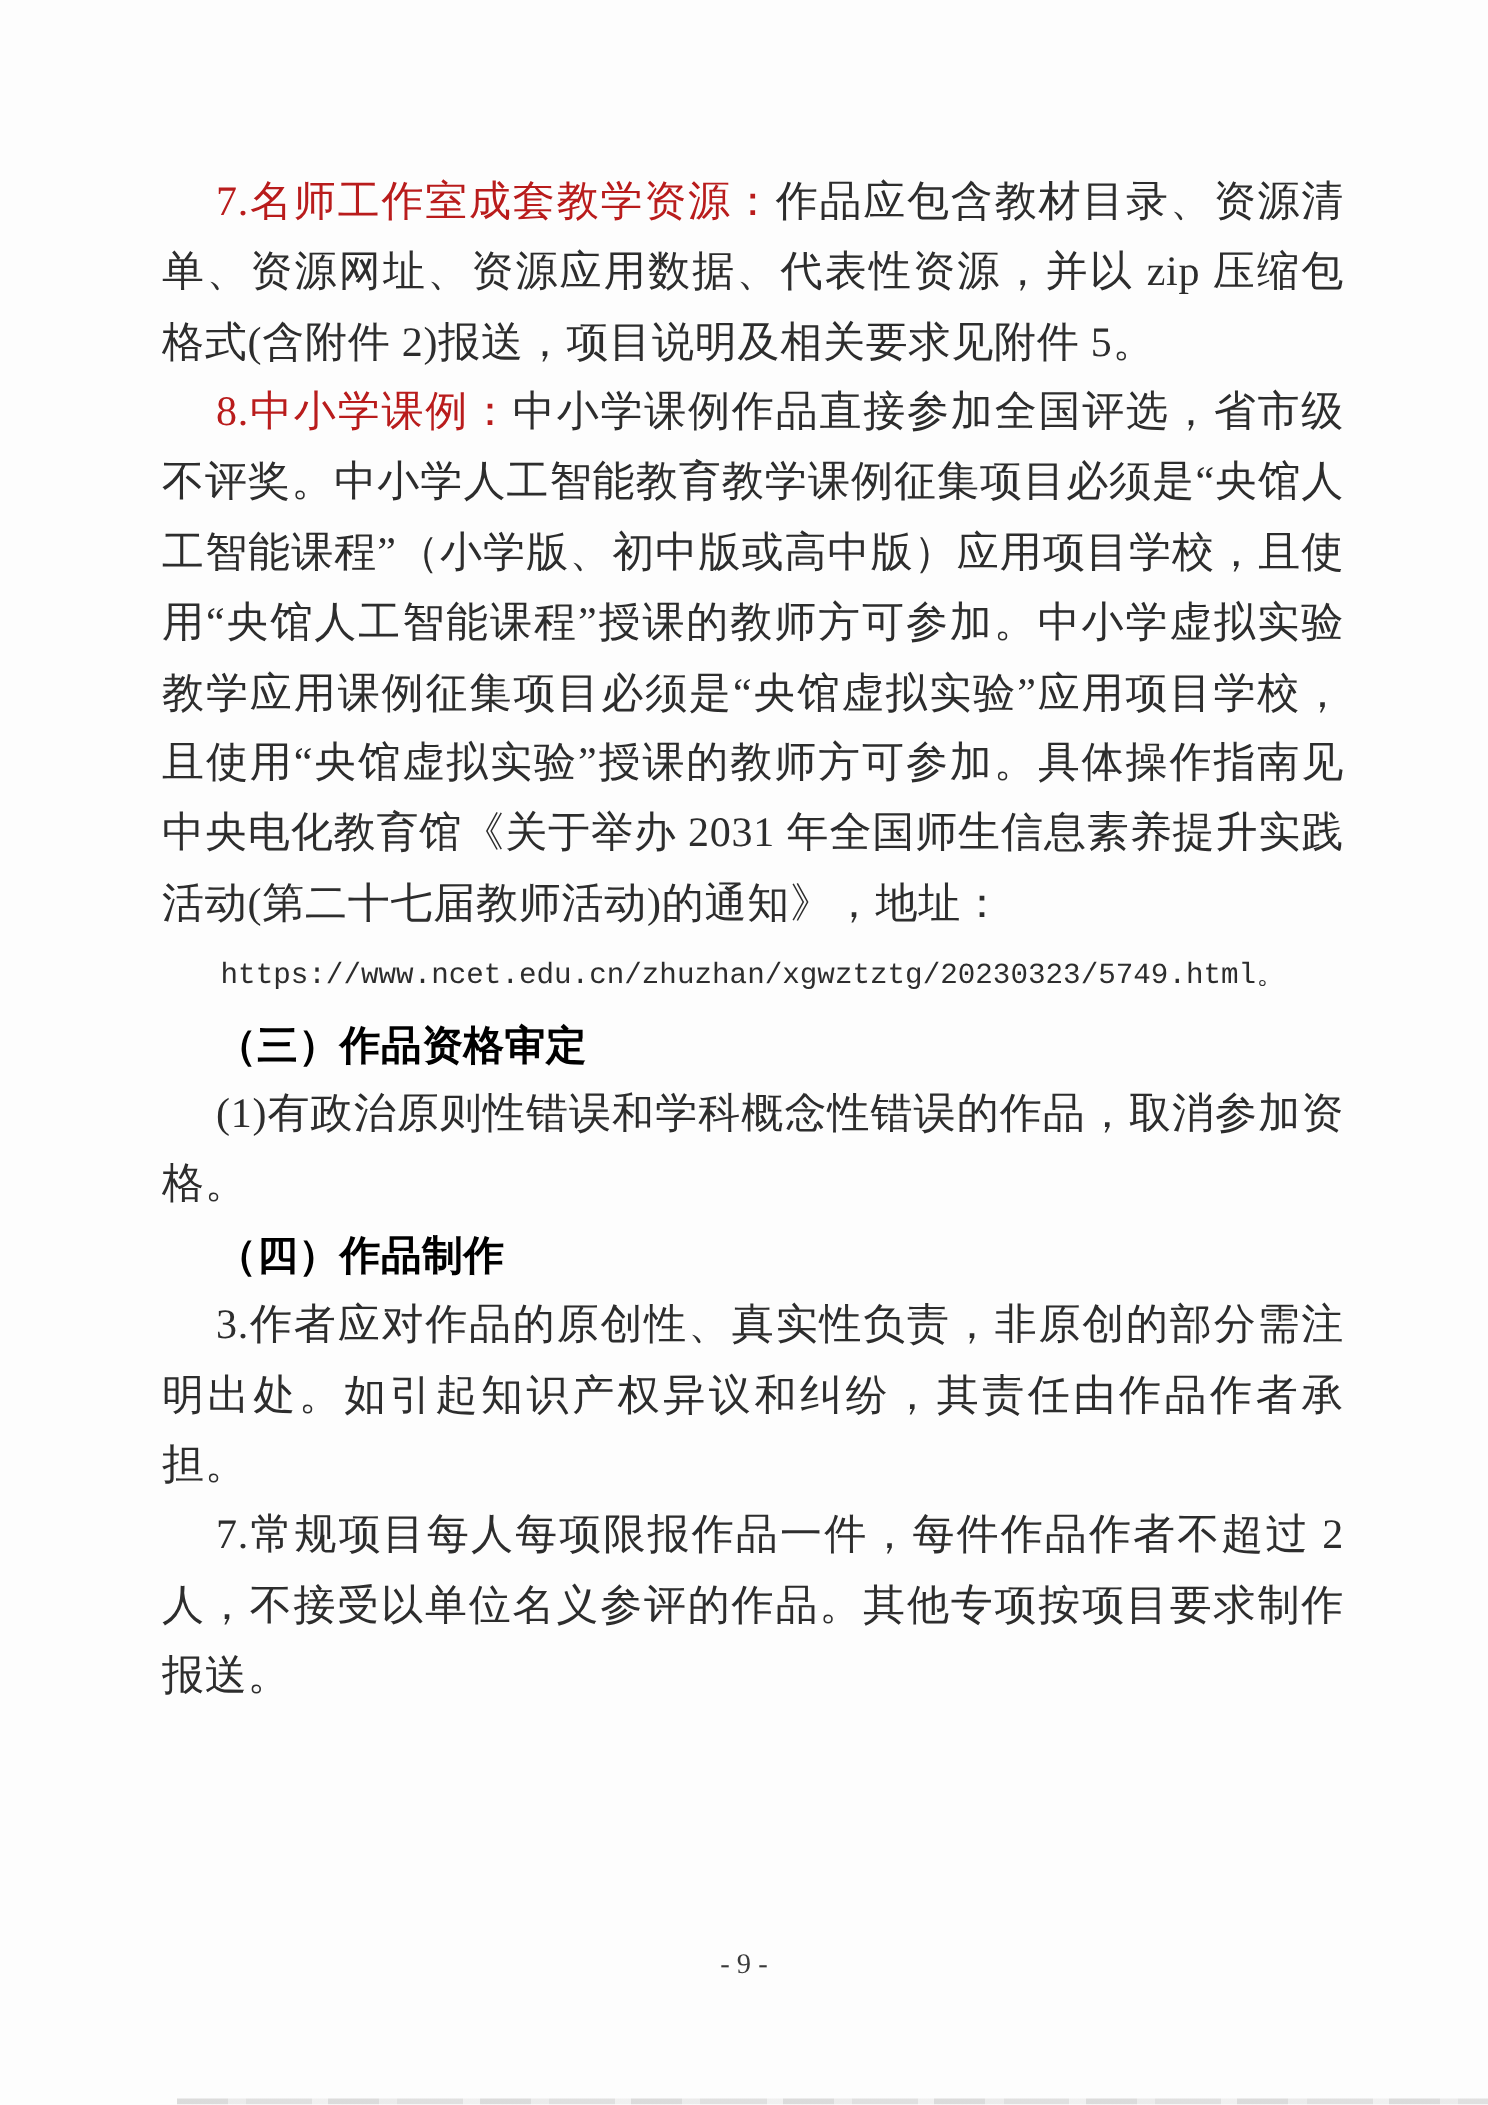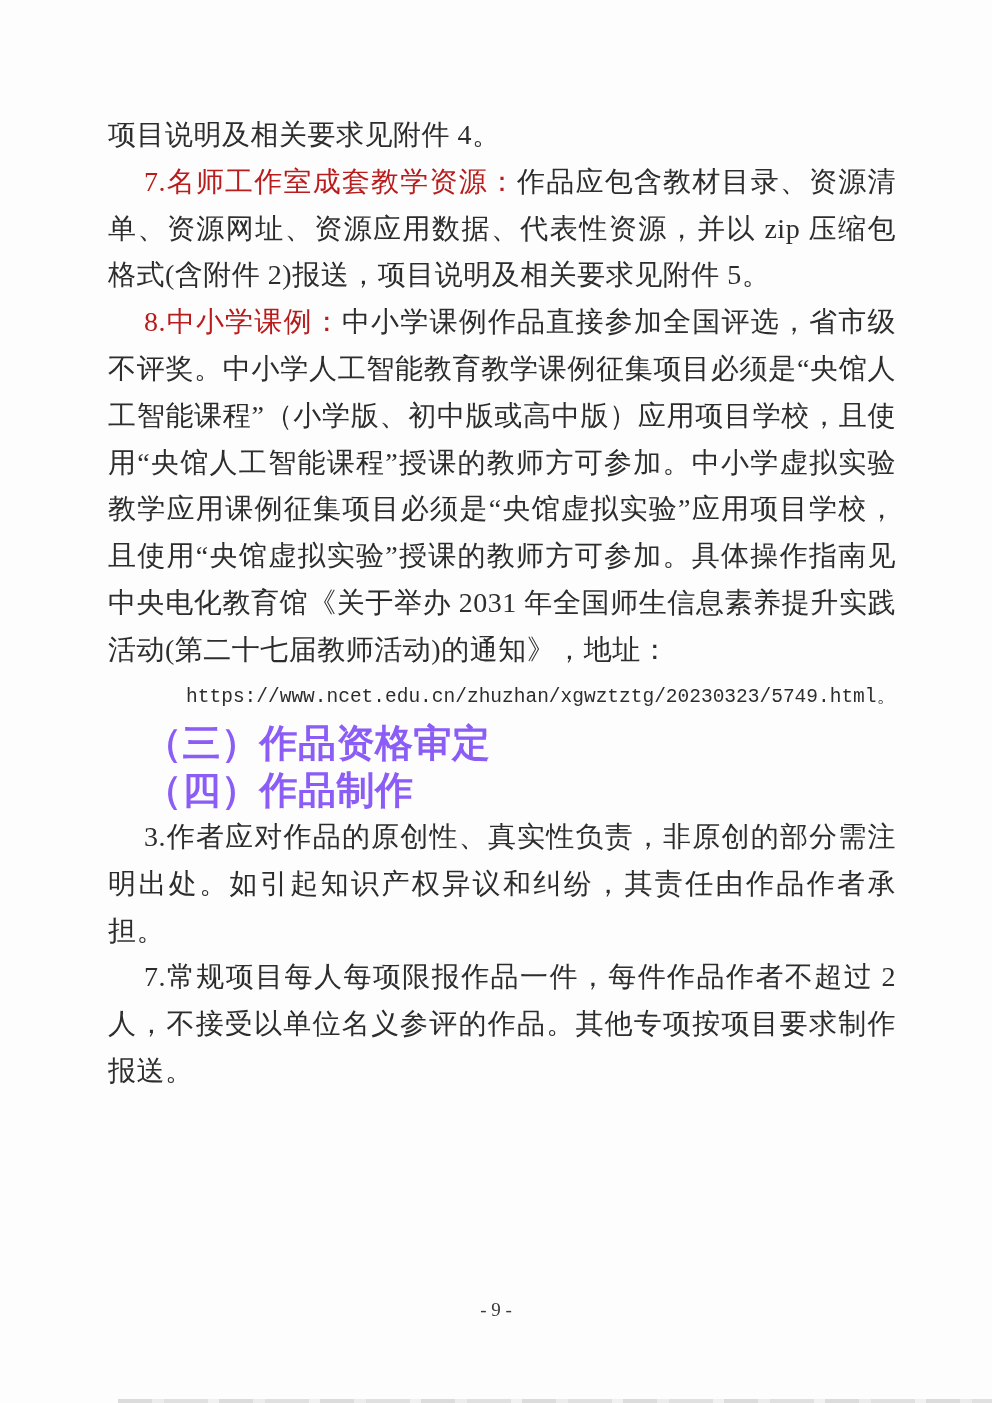--- a/index.html
+++ b/index.html
@@ -30,29 +30,29 @@
   }
   .para.indent {
     text-indent: 36px;
   }
   .lead {
     font-weight: 400;
     color: #b91c1c;
   }
   .para.heading {
     font-weight: 700;
-    font-size: 38px;
-    color: #8b5cf6;
+    font-size: 27px;
+    color: #000000;
     text-align: left;
   }
   .para.url-line {
     font-family: "Liberation Mono", "DejaVu Sans Mono", monospace;
     font-size: 19.5px;
     letter-spacing: 0;
-    text-align: right;
+    text-align: center;
   }
   .page-footer {
     position: absolute;
     top: 1299px;
     left: 0;
     width: 992px;
     text-align: center;
     font-size: 19px;
     color: #3a3a3a;
   }
@@ -68,34 +68,34 @@
       #c8c8c8 46px, #c8c8c8 90px,
       #e6e6e6 90px, #e6e6e6 101px);
     opacity: 0.55;
   }
 </style>
 </head>
 <body>
 
 <div class="text-block">
 
-  <p class="para">项目说明及相关要求见附件 4。</p>
 
   <p class="para indent">
     <span class="lead">7.名师工作室成套教学资源：</span><span>作品应包含教材目录、资源清单、资源网址、资源应用数据、代表性资源，并以 zip 压缩包格式(含附件 2)报送，项目说明及相关要求见附件 5。</span>
   </p>
 
   <p class="para indent">
     <span class="lead">8.中小学课例：</span><span>中小学课例作品直接参加全国评选，省市级不评奖。中小学人工智能教育教学课例征集项目必须是“央馆人工智能课程”（小学版、初中版或高中版）应用项目学校，且使用“央馆人工智能课程”授课的教师方可参加。中小学虚拟实验教学应用课例征集项目必须是“央馆虚拟实验”应用项目学校，且使用“央馆虚拟实验”授课的教师方可参加。具体操作指南见中央电化教育馆《关于举办 2031 年全国师生信息素养提升实践活动(第二十七届教师活动)的通知》，地址：</span>
   </p>
 
   <p class="para url-line">https://www.ncet.edu.cn/zhuzhan/xgwztztg/20230323/5749.html。</p>
 
   <p class="para indent heading">（三）作品资格审定</p>
 
+  <p class="para indent">(1)有政治原则性错误和学科概念性错误的作品，取消参加资格。</p>
 
 
 
   <p class="para indent heading">（四）作品制作</p>
 
   <p class="para indent">3.作者应对作品的原创性、真实性负责，非原创的部分需注明出处。如引起知识产权异议和纠纷，其责任由作品作者承担。</p>
 
   <p class="para indent">7.常规项目每人每项限报作品一件，每件作品作者不超过 2 人，不接受以单位名义参评的作品。其他专项按项目要求制作报送。</p>
 
 </div>

